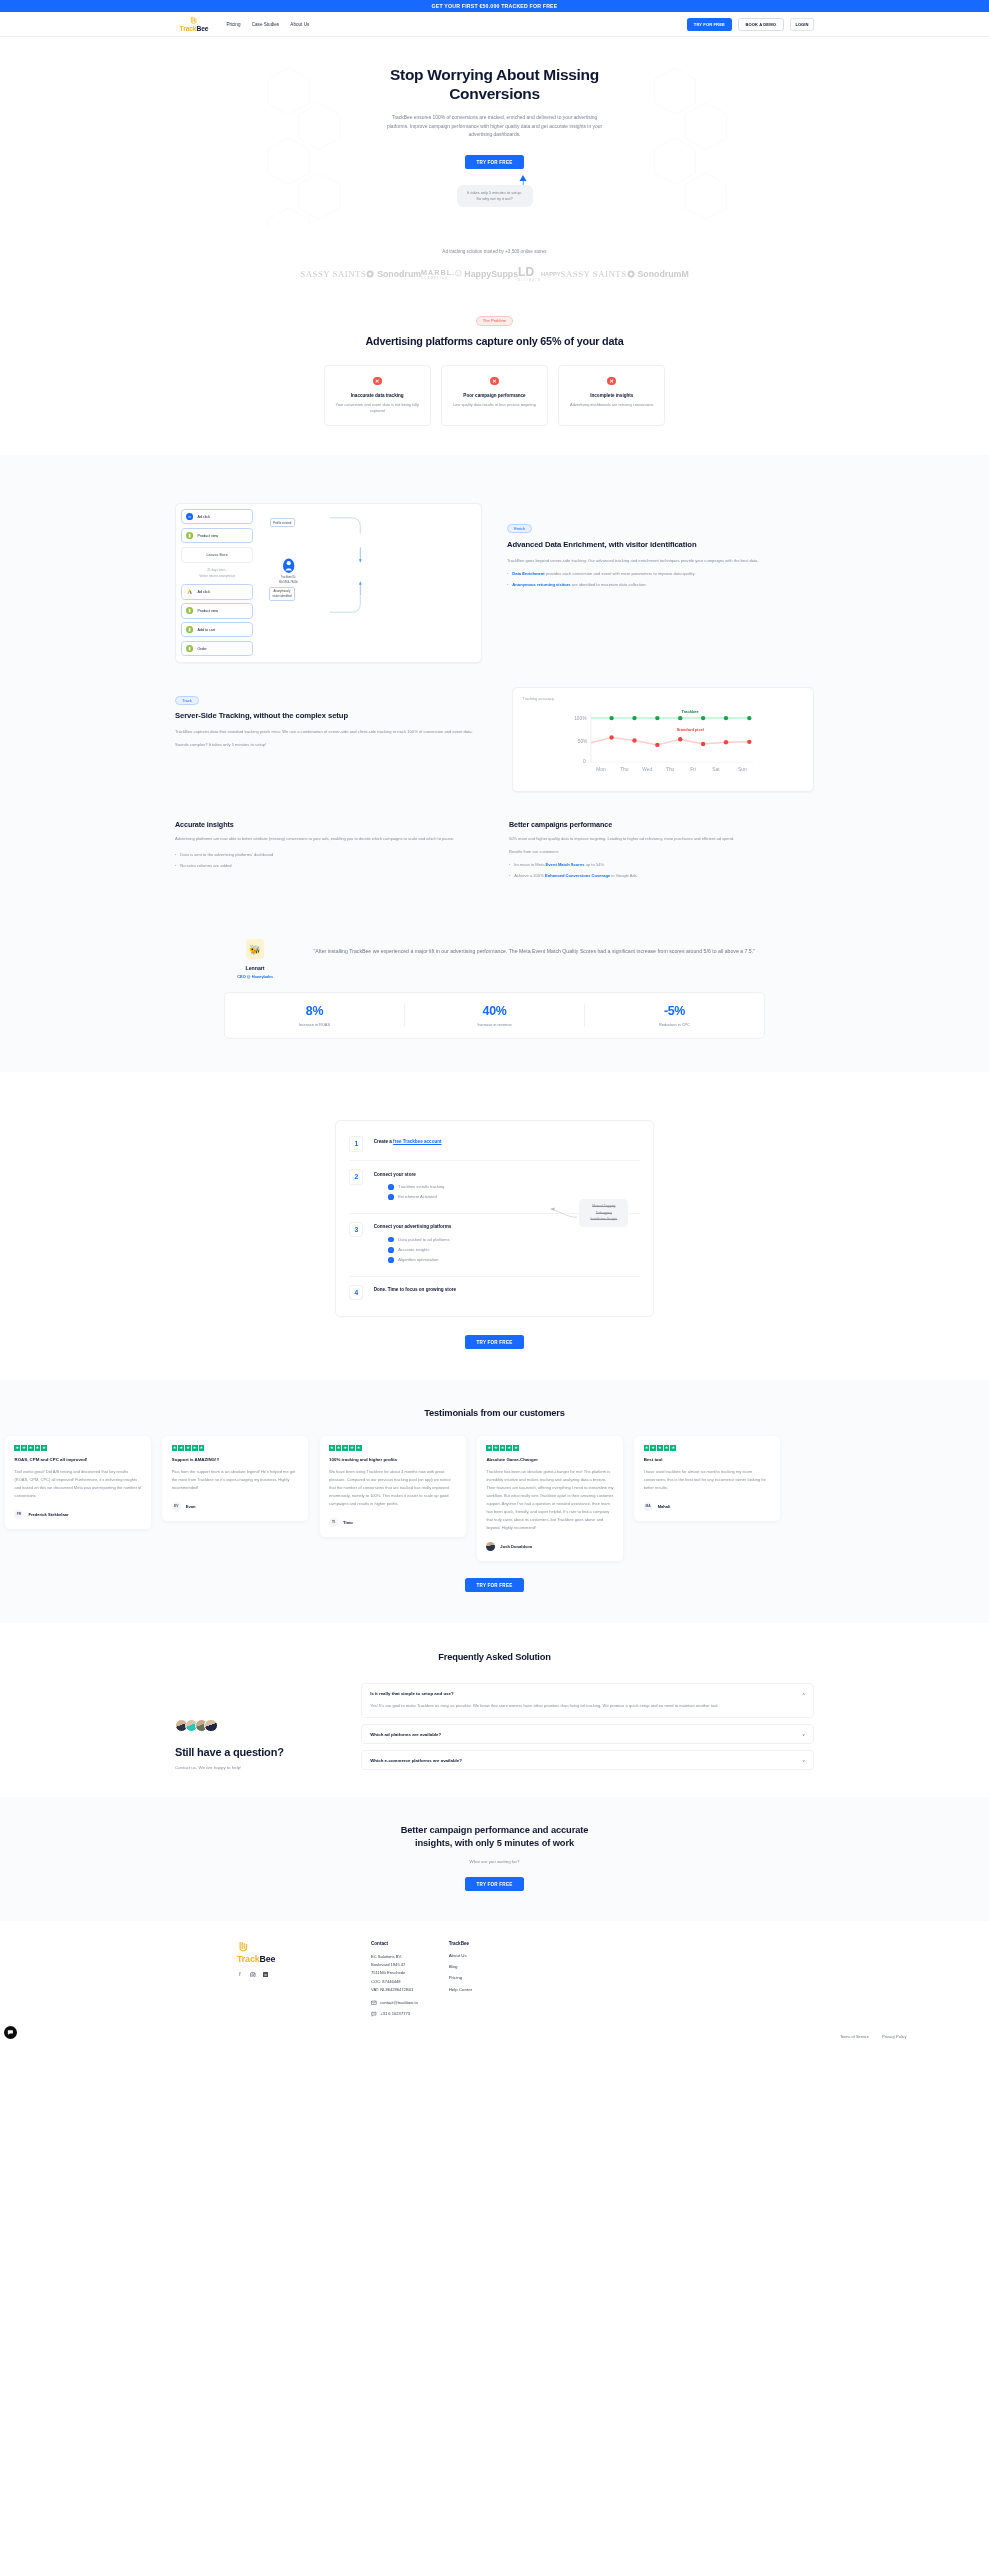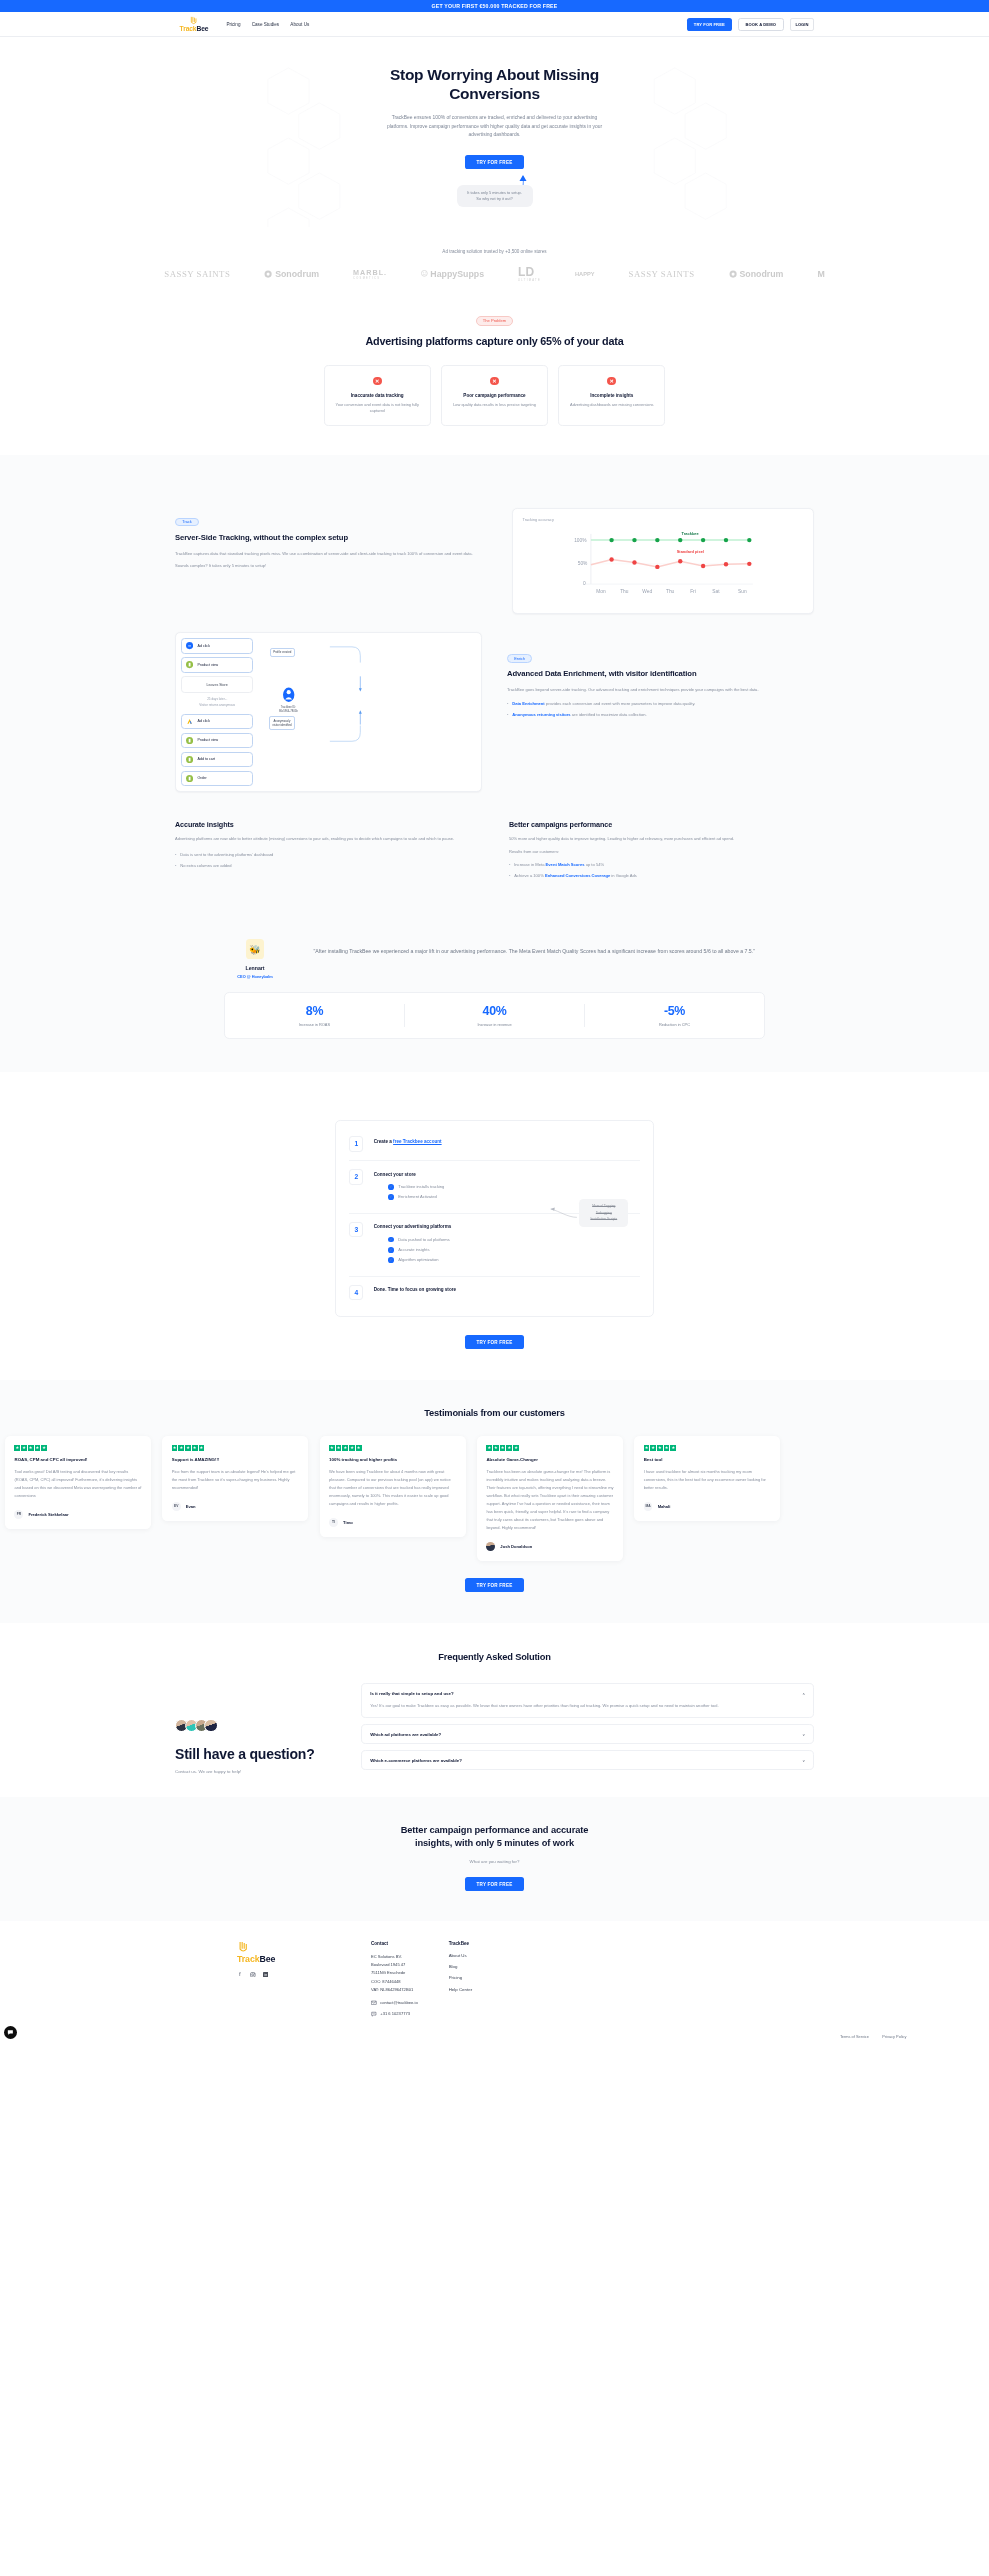--- a/index.html
+++ b/index.html
@@ -60,21 +60,21 @@
   .bubble {
     margin:15.5px auto 0; width:76px; background:#f1f2f5; border-radius:6.2px;
     padding:4.6px 5.2px; font-size:3.9px; color:#7b8494; line-height:1.6; text-align:center;
     position:relative;
   }
   .curve { position:absolute; left:50%; top:15.5px; width:62px; height:35px; }
 
   
   .trusted { text-align:center; font-size:4.6px; color:#848c9b; padding:21.6px 0 0; }
   .logo-row {
-    display:flex; align-items:center; gap:34px; justify-content:center;
+    display:flex; align-items:center; justify-content:center;
     padding:11.3px 0 15.5px; filter:grayscale(1); opacity:.42;
   }
   .brand { font-size:8.8px; font-weight:700; color:#7d8391; white-space:nowrap; display:flex; align-items:center; gap:2.6px;}
   .brand.serif { font-family:"Liberation Serif", serif; letter-spacing:0.5px; font-weight:400; }
   .brand small { display:block; font-size:2.6px; letter-spacing:1.3px; font-weight:400; }
 
   
   .sec { padding:29px 0; }
   .sec-grey { background:#fafbfc; }
   .pill {
@@ -194,21 +194,21 @@
     font-size:3.3px; font-weight:700; display:flex; align-items:center; justify-content:center;
   }
   .tav.photo { background:linear-gradient(170deg,#c9a88e 40%,#2b3348 41%); }
   .tname { font-size:4.1px; font-weight:700; }
 
   
   .faq-grid { display:flex; gap:31px; margin-top:20.6px; align-items:flex-start; }
   .faq-left { width:155px; padding-top:36px; }
   .faces { display:flex; margin-bottom:13.4px; }
   .face { width:13.4px; height:13.4px; border-radius:50%; margin-right:-3.6px; border:1px solid #fff; }
-  .faq-left h3 { font-size:14px; font-weight:700; letter-spacing:-0.2px; }
+  .faq-left h3 { font-size:11px; font-weight:700; letter-spacing:-0.2px; }
   .faq-left p { font-size:4.4px; color:#868e9d; margin-top:7.2px; }
   .faq-right { flex:1; }
   .faq-item { background:#fff; border:0.5px solid #eef0f4; border-radius:4.6px; padding:6.7px 8.2px; margin-bottom:5.7px;}
   .faq-q { display:flex; align-items:center; justify-content:space-between; }
   .faq-q h6 { font-size:4.4px; font-weight:700; }
   .caret { font-size:4.1px; color:#5b6476; }
   .faq-a { font-size:4.1px; color:#868e9d; line-height:2; margin-top:6.7px; }
 
   
   .cta { background:#fafbfc; padding:27px 0 30px; text-align:center; }
@@ -356,80 +356,20 @@
         <div class="x-icon">✕</div>
         <h4>Incomplete insights</h4>
         <p>Advertising  dashboards are missing conversions</p>
       </div>
     </div>
   </div>
 </div>
 
 <div class="sec sec-grey">
   <div class="wrap">
-
-    <div class="split">
-      <div class="col" style="padding-right:10.3px;padding-top:8.2px">
-        <span class="pill pill-track">Track</span>
-        <div class="feat-title">Server-Side Tracking, without the complex setup</div>
-        <div class="feat-body">
-          <p>TrackBee captures data that standard tracking pixels miss. We use a combination of server-side and client-side tracking to track 100% of conversion and event data.</p>
-          <p>Sounds complex? It takes only 5 minutes to setup!</p>
-        </div>
-      </div>
-      <div class="col">
-        <div class="chartcard">
-          <div class="chart-label">Tracking accuracy</div>
-          <svg viewBox="0 0 430 175" width="100%" height="77">
-
-            <line x1="52" y1="18" x2="52" y2="132" stroke="#e3e6ec" stroke-width="1.5"></line>
-            <line x1="40" y1="132" x2="420" y2="132" stroke="#eef0f4" stroke-width="1.5"></line>
-
-            <text x="14" y="36" font-size="11" fill="#9aa2b1" font-family="Liberation Sans, sans-serif">100%</text>
-            <text x="22" y="89" font-size="11" fill="#9aa2b1" font-family="Liberation Sans, sans-serif">50%</text>
-            <text x="34" y="134" font-size="11" fill="#9aa2b1" font-family="Liberation Sans, sans-serif">0</text>
-            <line x1="52" y1="86" x2="420" y2="86" stroke="#f3f4f7" stroke-width="1"></line>
-
-            <polyline points="52,32 99,32 151,32 203,32 255,32 307,32 359,32 412,32" fill="none" stroke="#bff0d2" stroke-width="3.5"></polyline>
-            <g fill="#16a34a">
-              <circle cx="99" cy="32" r="5"></circle>
-                <circle cx="151" cy="32" r="5"></circle>
-                <circle cx="203" cy="32" r="5"></circle>
-              <circle cx="255" cy="32" r="5"></circle>
-                <circle cx="307" cy="32" r="5"></circle>
-                <circle cx="359" cy="32" r="5"></circle>
-              <circle cx="412" cy="32" r="5"></circle>
-            </g>
-            <text x="258" y="20" font-size="9" font-weight="bold" fill="#16794a" font-family="Liberation Sans, sans-serif">Trackbee</text>
-
-            <polyline points="52,88 99,76 151,83 203,93 255,80 307,91 359,87 412,86" fill="none" stroke="#fbcfcb" stroke-width="3.5"></polyline>
-            <g fill="#ef4444">
-              <circle cx="99" cy="76" r="5"></circle>
-                <circle cx="151" cy="83" r="5"></circle>
-                <circle cx="203" cy="93" r="5"></circle>
-              <circle cx="255" cy="80" r="5"></circle>
-                <circle cx="307" cy="91" r="5"></circle>
-                <circle cx="359" cy="87" r="5"></circle>
-              <circle cx="412" cy="86" r="5"></circle>
-            </g>
-            <text x="247" y="62" font-size="9" font-weight="bold" fill="#ef4444" font-family="Liberation Sans, sans-serif">Standard pixel</text>
-
-            <g font-size="11" fill="#9aa2b1" text-anchor="middle" font-family="Liberation Sans, sans-serif">
-              <text x="75" y="152">Mon</text>
-                <text x="128" y="152">Thu</text>
-                <text x="180" y="152">Wed</text>
-              <text x="232" y="152">Thu</text>
-                <text x="284" y="152">Fri</text>
-                <text x="336" y="152">Sat</text>
-              <text x="396" y="152">Sun</text>
-            </g>
-          </svg>
-        </div>
-      </div>
-    </div>
 
     <div class="split" style="margin-top:18.5px">
       <div class="col">
         <div class="diagram-card">
           <div style="display:flex;gap:5.2px">
             <div style="width:72px">
               <div style="display:flex;align-items:center;gap:4.1px;border:0.5px solid #bfd4f2;border-radius:3.6px;padding:3.1px 4.1px;margin-bottom:3.6px">
                 <svg width="7.2" height="7.2" viewBox="0 0 16 16">
                     <circle cx="8" cy="8" r="8" fill="#1769ff"></circle>
                     <text x="8" y="11.5" font-size="9" fill="#fff" text-anchor="middle" font-family="Liberation Sans, sans-serif">∞</text>
@@ -512,20 +452,80 @@
         <div class="feat-body">
             <p>TrackBee goes beyond server-side tracking. Our advanced tracking and enrichment techniques provide your campaigns with the best data.</p>
           </div>
         <ul class="feat-list">
           <li><span class="lk">Data Enrichment</span><span> provides each conversion and event with more parameters to improve data quality.</span></li>
           <li><span class="lk">Anonymous returning visitors</span><span> are identified to maximize data collection.</span></li>
         </ul>
       </div>
     </div>
 
+    <div class="split">
+      <div class="col" style="padding-right:10.3px;padding-top:8.2px">
+        <span class="pill pill-track">Track</span>
+        <div class="feat-title">Server-Side Tracking, without the complex setup</div>
+        <div class="feat-body">
+          <p>TrackBee captures data that standard tracking pixels miss. We use a combination of server-side and client-side tracking to track 100% of conversion and event data.</p>
+          <p>Sounds complex? It takes only 5 minutes to setup!</p>
+        </div>
+      </div>
+      <div class="col">
+        <div class="chartcard">
+          <div class="chart-label">Tracking accuracy</div>
+          <svg viewBox="0 0 430 175" width="100%" height="77">
+
+            <line x1="52" y1="18" x2="52" y2="132" stroke="#e3e6ec" stroke-width="1.5"></line>
+            <line x1="40" y1="132" x2="420" y2="132" stroke="#eef0f4" stroke-width="1.5"></line>
+
+            <text x="14" y="36" font-size="11" fill="#9aa2b1" font-family="Liberation Sans, sans-serif">100%</text>
+            <text x="22" y="89" font-size="11" fill="#9aa2b1" font-family="Liberation Sans, sans-serif">50%</text>
+            <text x="34" y="134" font-size="11" fill="#9aa2b1" font-family="Liberation Sans, sans-serif">0</text>
+            <line x1="52" y1="86" x2="420" y2="86" stroke="#f3f4f7" stroke-width="1"></line>
+
+            <polyline points="52,32 99,32 151,32 203,32 255,32 307,32 359,32 412,32" fill="none" stroke="#bff0d2" stroke-width="3.5"></polyline>
+            <g fill="#16a34a">
+              <circle cx="99" cy="32" r="5"></circle>
+                <circle cx="151" cy="32" r="5"></circle>
+                <circle cx="203" cy="32" r="5"></circle>
+              <circle cx="255" cy="32" r="5"></circle>
+                <circle cx="307" cy="32" r="5"></circle>
+                <circle cx="359" cy="32" r="5"></circle>
+              <circle cx="412" cy="32" r="5"></circle>
+            </g>
+            <text x="258" y="20" font-size="9" font-weight="bold" fill="#16794a" font-family="Liberation Sans, sans-serif">Trackbee</text>
+
+            <polyline points="52,88 99,76 151,83 203,93 255,80 307,91 359,87 412,86" fill="none" stroke="#fbcfcb" stroke-width="3.5"></polyline>
+            <g fill="#ef4444">
+              <circle cx="99" cy="76" r="5"></circle>
+                <circle cx="151" cy="83" r="5"></circle>
+                <circle cx="203" cy="93" r="5"></circle>
+              <circle cx="255" cy="80" r="5"></circle>
+                <circle cx="307" cy="91" r="5"></circle>
+                <circle cx="359" cy="87" r="5"></circle>
+              <circle cx="412" cy="86" r="5"></circle>
+            </g>
+            <text x="247" y="62" font-size="9" font-weight="bold" fill="#ef4444" font-family="Liberation Sans, sans-serif">Standard pixel</text>
+
+            <g font-size="11" fill="#9aa2b1" text-anchor="middle" font-family="Liberation Sans, sans-serif">
+              <text x="75" y="152">Mon</text>
+                <text x="128" y="152">Thu</text>
+                <text x="180" y="152">Wed</text>
+              <text x="232" y="152">Thu</text>
+                <text x="284" y="152">Fri</text>
+                <text x="336" y="152">Sat</text>
+              <text x="396" y="152">Sun</text>
+            </g>
+          </svg>
+        </div>
+      </div>
+    </div>
+
     <div class="twocol" style="margin-top:28px">
       <div class="col">
         <h3>Accurate insights</h3>
         <p>Advertising platforms are now able to better attribute (missing) conversions to your ads, enabling you to decide which campaigns to scale and which to pause.</p>
         <ul class="feat-list" style="margin-top:8.2px">
           <li>Data is sent to the advertising platforms’ dashboard</li>
           <li>No extra columns are added</li>
         </ul>
       </div>
       <div class="col">

